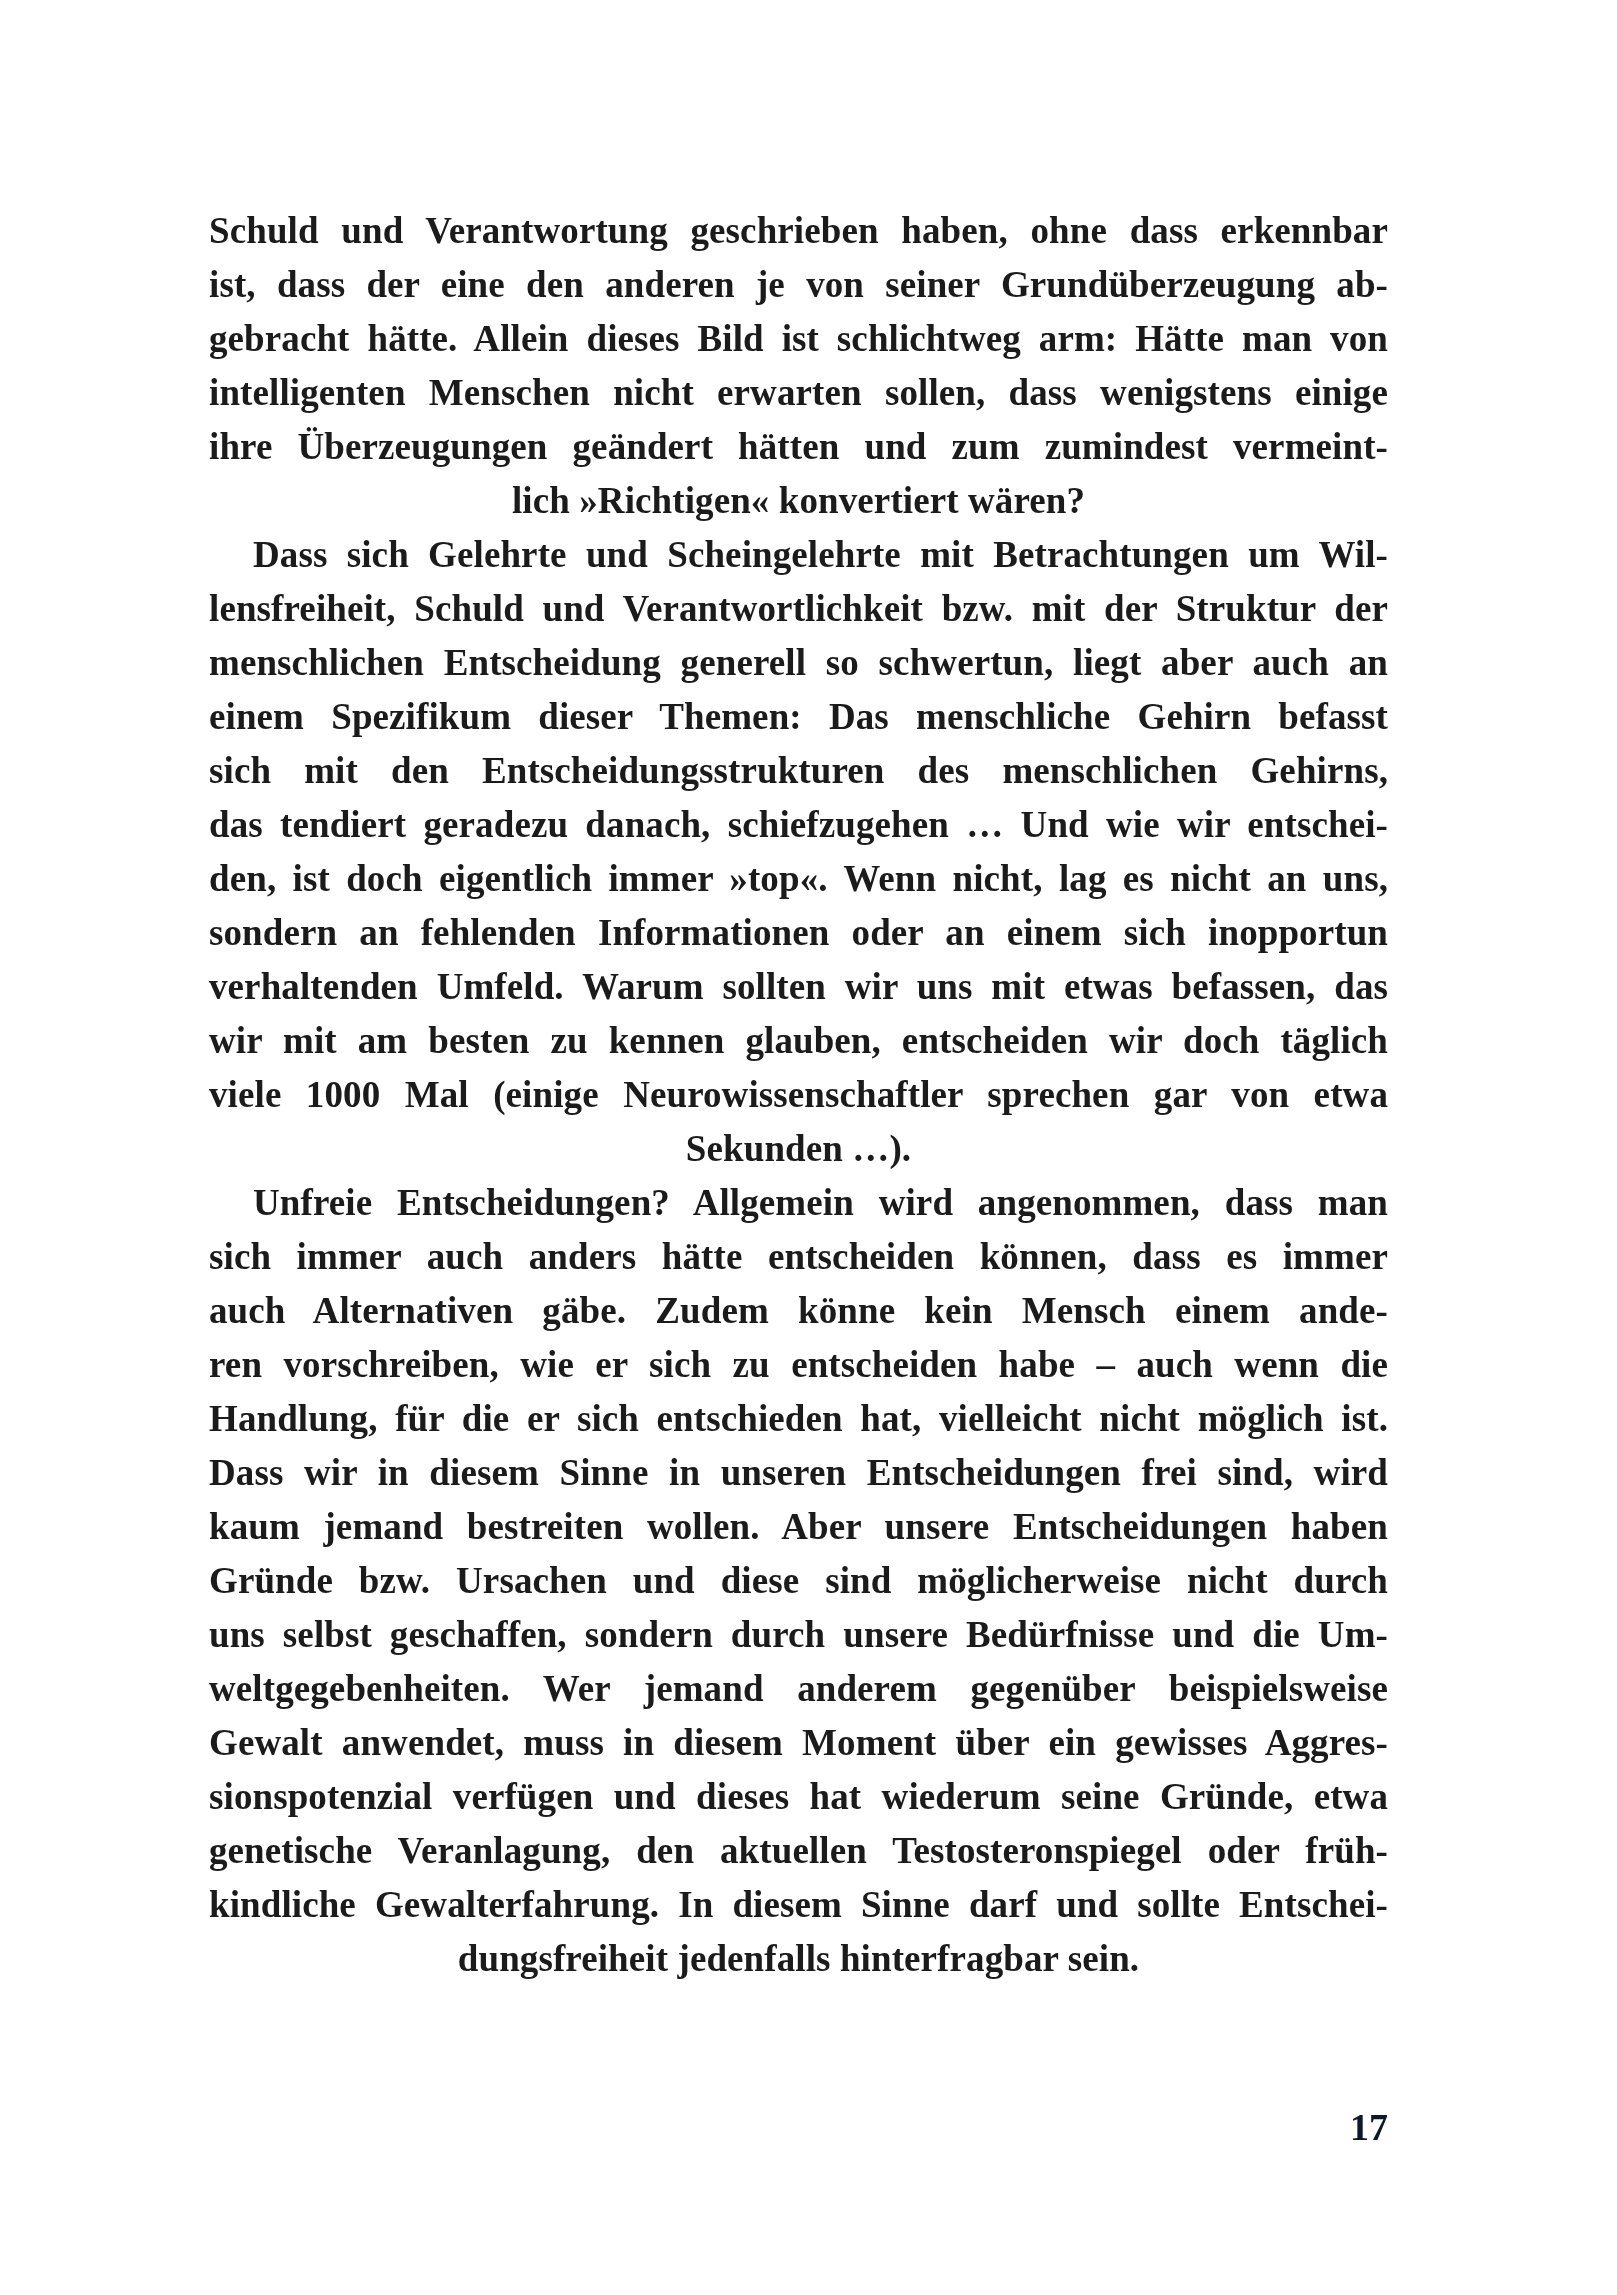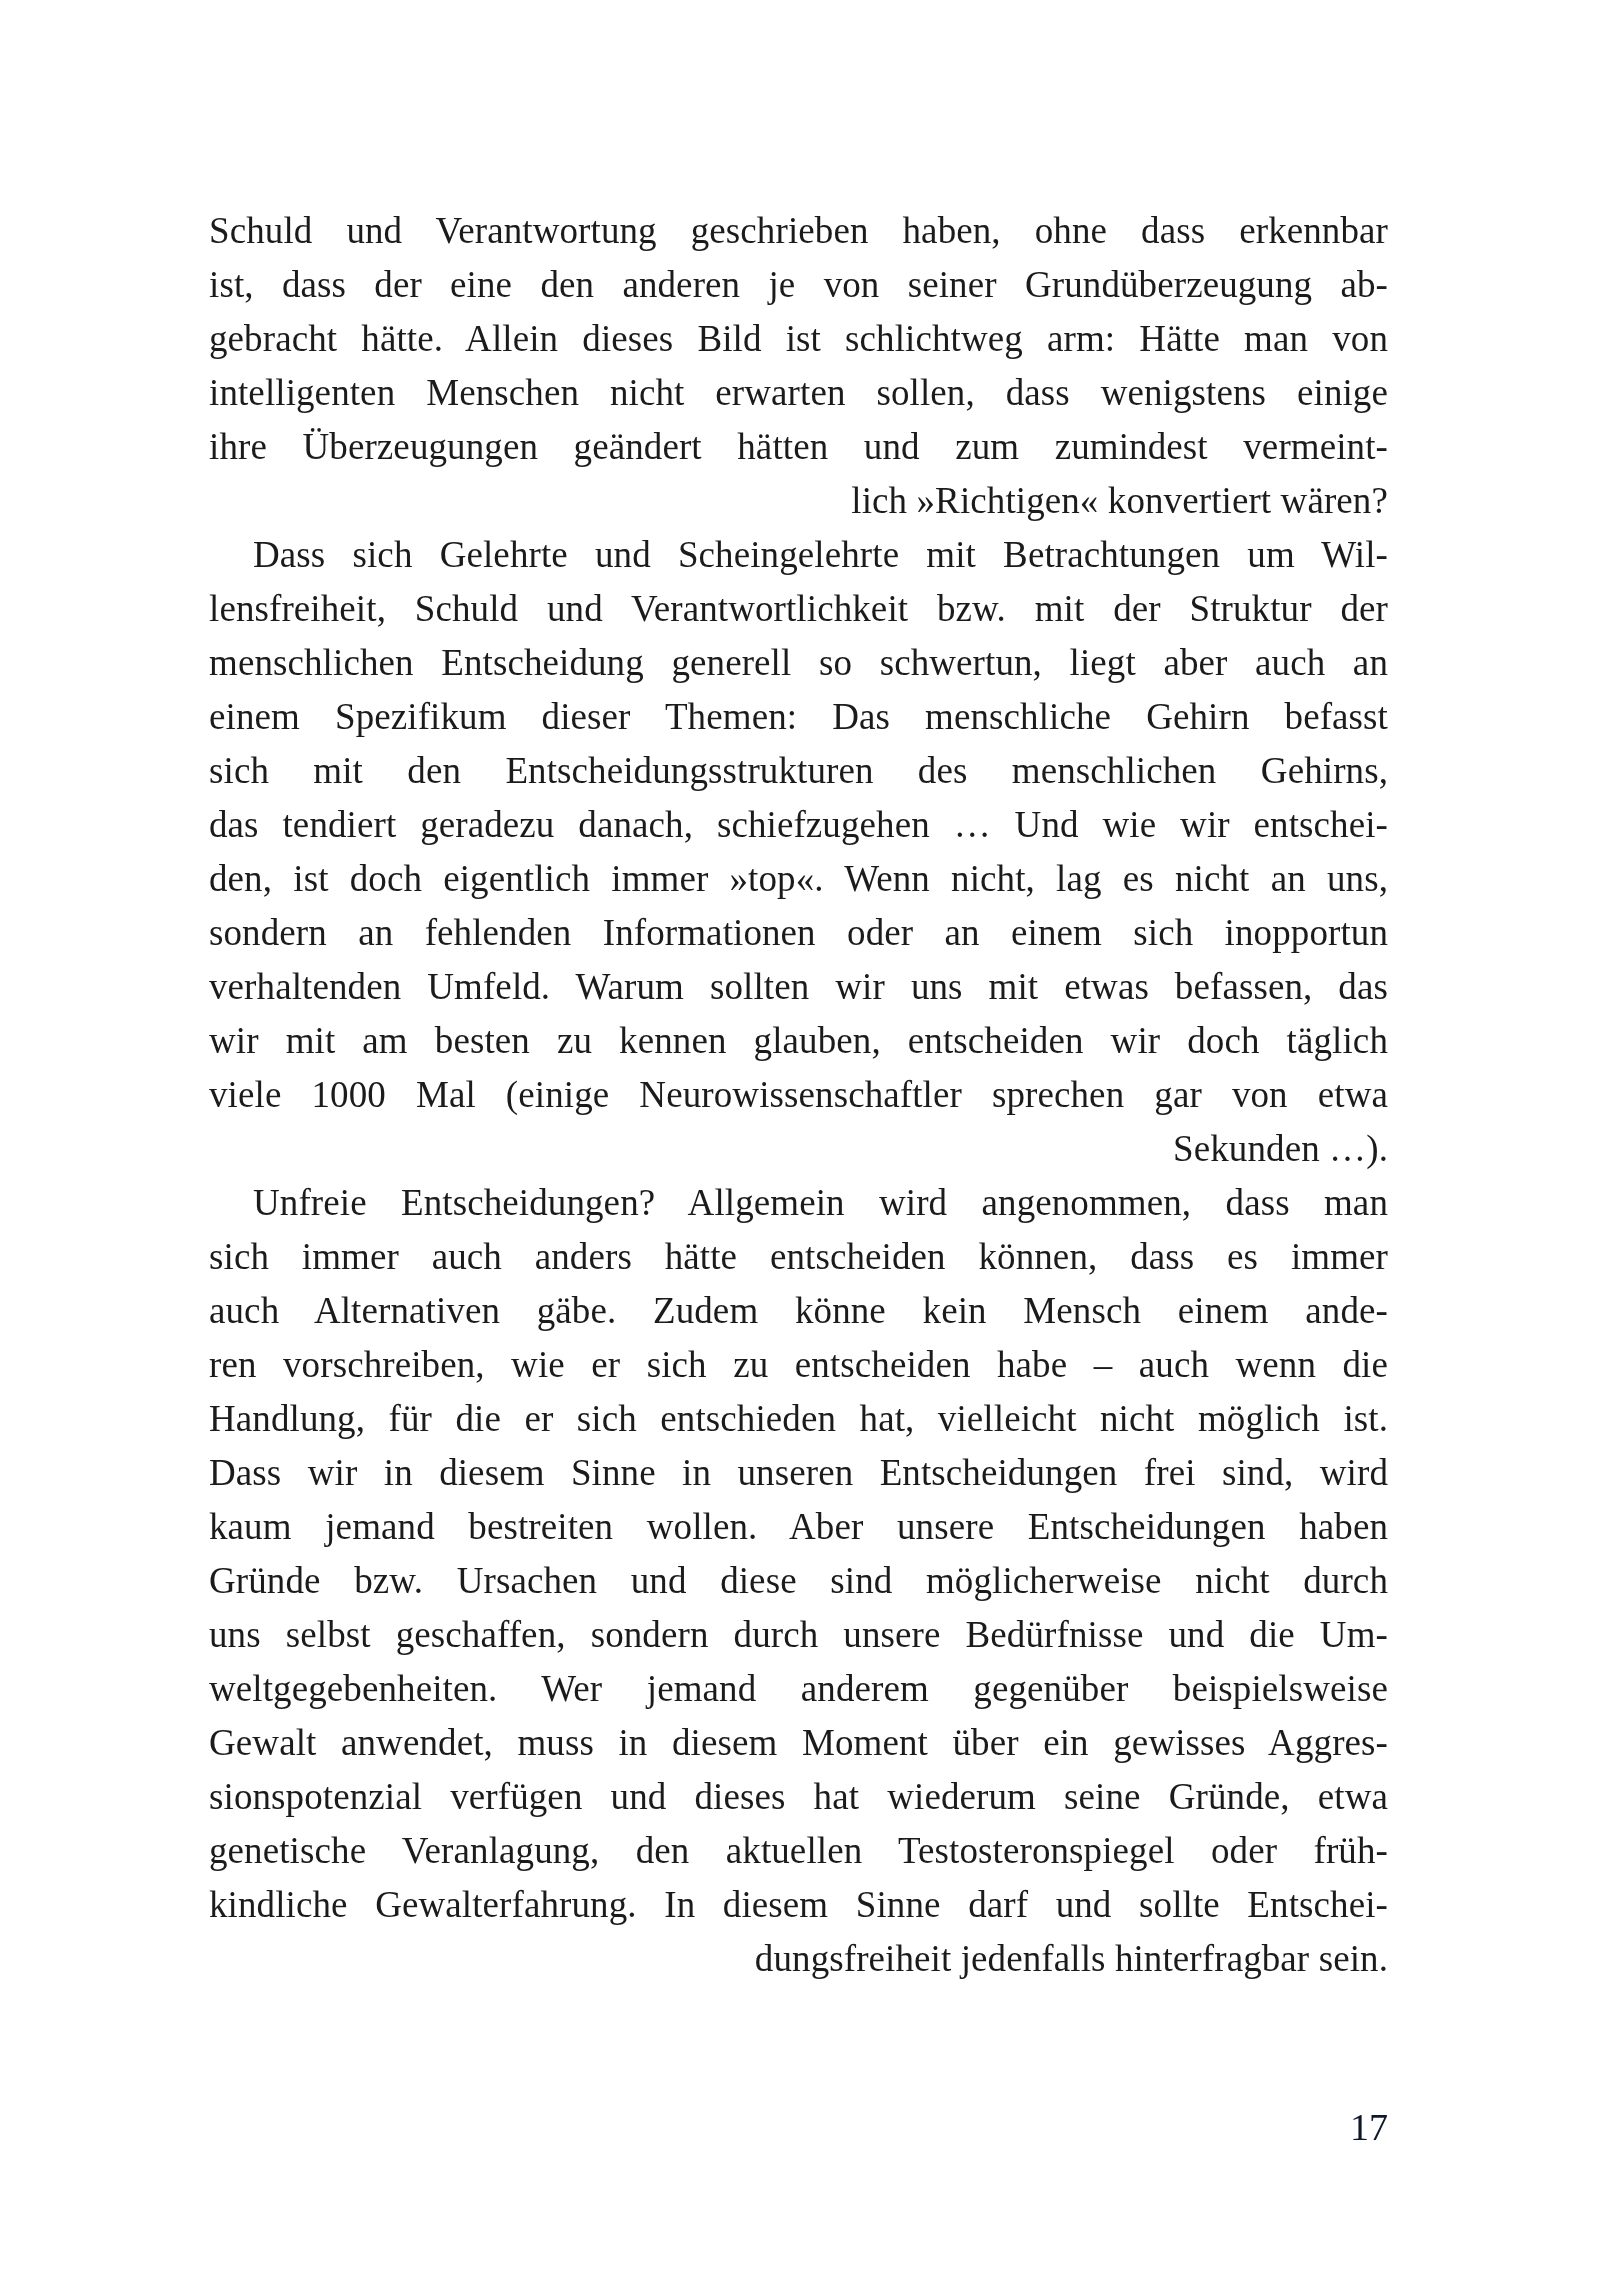--- a/index.html
+++ b/index.html
@@ -1,16 +1,16 @@
 <!DOCTYPE html>
 <html lang="de" style="font-size:7.4px"><head>
 <meta charset="utf-8">
 <title>Buchseite 17</title>
 <style>
-  * { margin: 0; padding: 0; box-sizing: border-box; }
+  * { margin: 0; padding: 0; box-sizing: border-box; font-weight: bold; }
 
   html, body {
     width: 1618px;
     height: 2295px;
   }
 
   body {
     position: relative;
     background: #ffffff;
     color: #1b1b1b;
@@ -31,21 +31,21 @@
     width: 1179px;
     font-size: 37px;
     line-height: 54px;
     letter-spacing: 0.1px;
   }
 
   .line {
     height: 54px;
     overflow: hidden;
     white-space: normal;
-    text-align: right;
+    text-align: center;
   }
 
   
   .line.j {
     text-align: justify;
     text-align-last: justify;
   }
 
   
   .line.ind {

